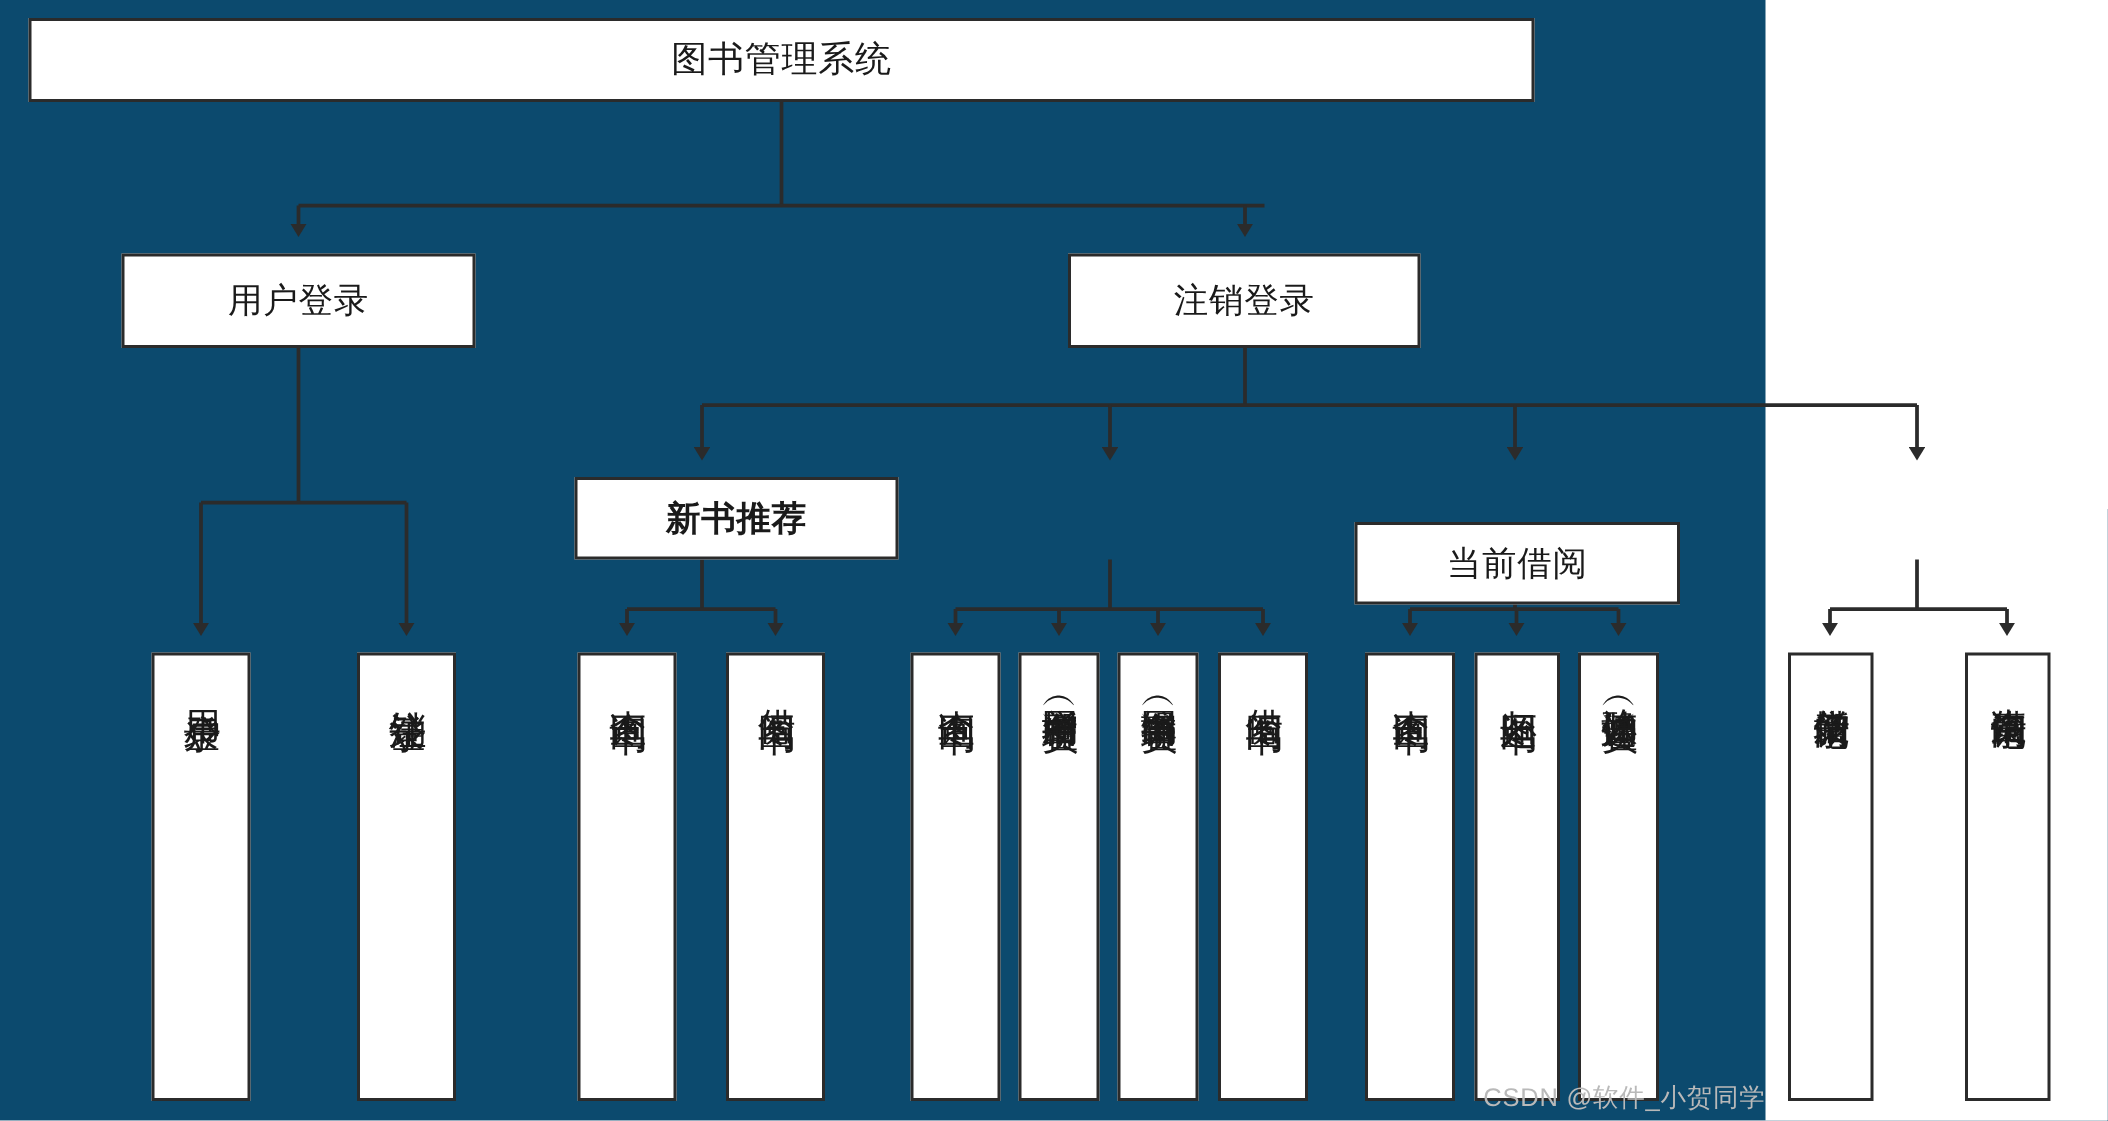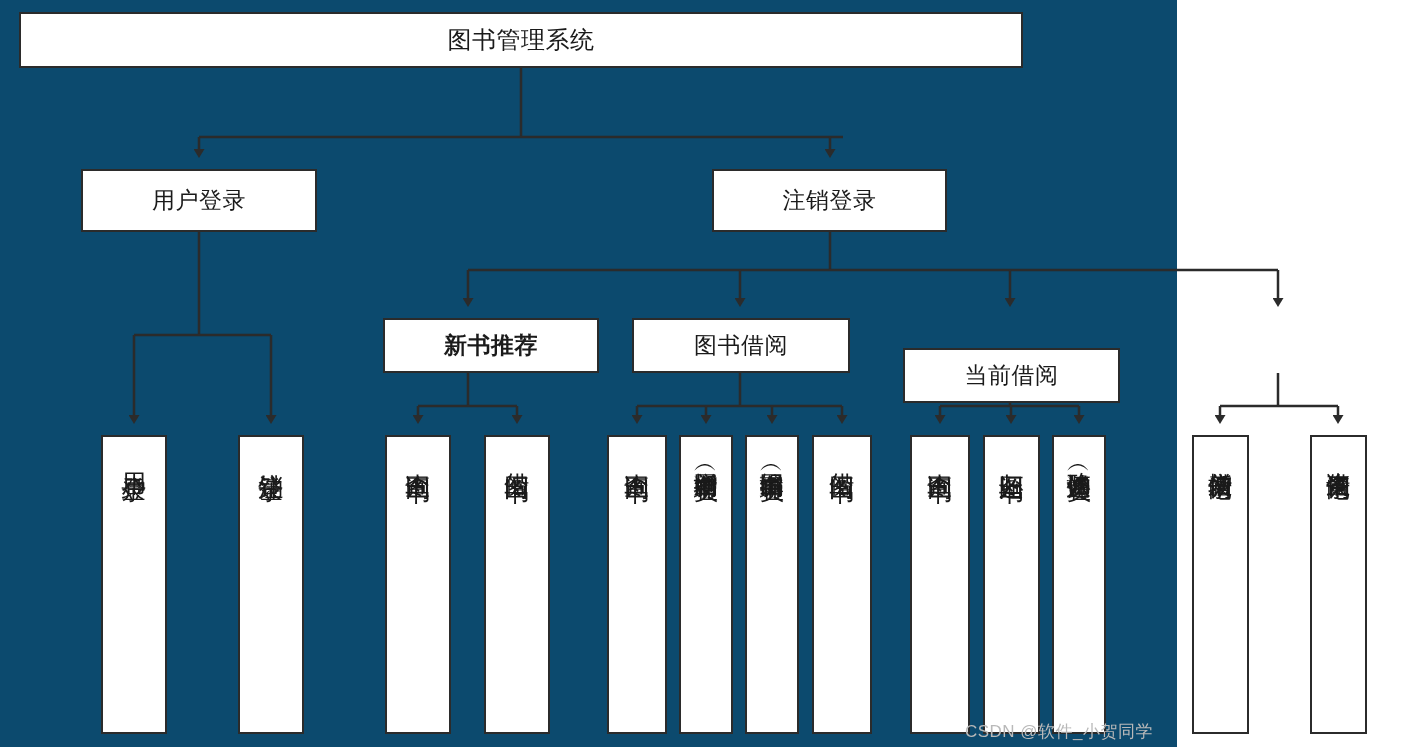--- a/index.html
+++ b/index.html
@@ -52,21 +52,21 @@
     line-height: 1.06;
     letter-spacing: 2px;
     white-space: nowrap;
   }
   .node.vert.tall .lbl {
     font-size: 24px;
     letter-spacing: 1px;
   }
   #watermark {
     position: absolute;
-    right: 24px;
+    right: 0;
     bottom: 4px;
     font-size: 17px;
     color: #b9b9b9;
     white-space: nowrap;
     letter-spacing: 0.5px;
   }
 </style>
 </head>
 <body>
 
@@ -129,23 +129,20 @@
   <div class="node horiz" style="left: 81px; top: 169px; width: 236px; height: 63px;">
     <span class="lbl">用户登录</span>
   </div>
   <div class="node horiz" style="left: 712px; top: 169px; width: 235px; height: 63px;">
     <span class="lbl">注销登录</span>
   </div>
 
   <div class="node horiz" style="left: 383px; top: 318px; width: 216px; height: 55px; font-weight: bold;">
     <span class="lbl">新书推荐</span>
   </div>
-  <div class="node horiz" style="left: 632px; top: 318px; width: 218px; height: 55px;">
-    <span class="lbl">图书借阅</span>
-  </div>
   <div class="node horiz" style="left: 903px; top: 318px; width: 217px; height: 55px; margin-top: 30px;">
     <span class="lbl">当前借阅</span>
   </div>
 
   <div class="node vert" style="left: 101px; top: 435px; width: 66px; height: 299px;">
     <span class="lbl">用户登录</span>
   </div>
   <div class="node vert" style="left: 238px; top: 435px; width: 66px; height: 299px;">
     <span class="lbl">注销登录</span>
   </div>

